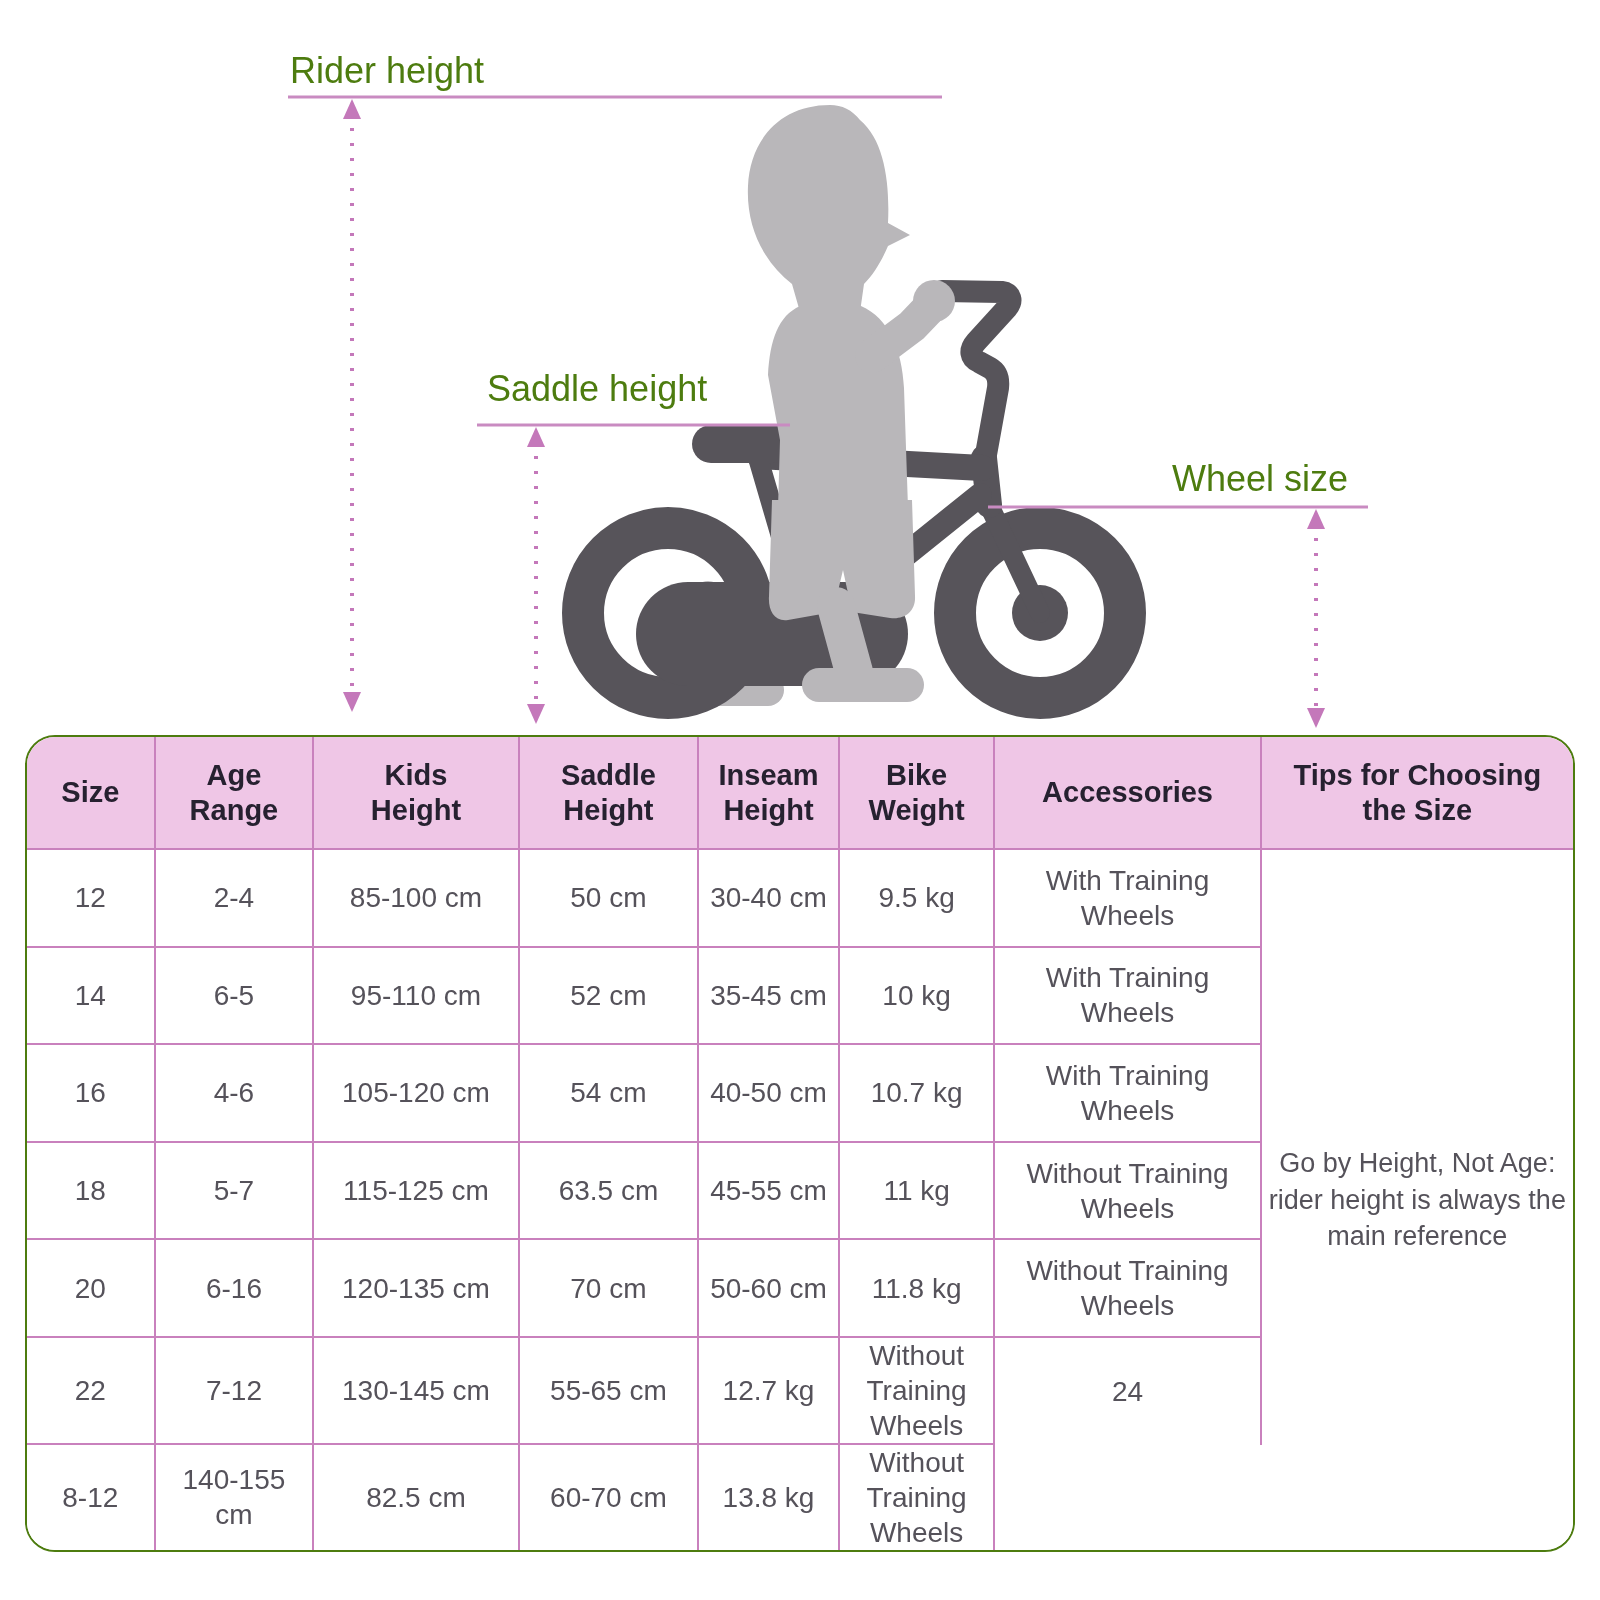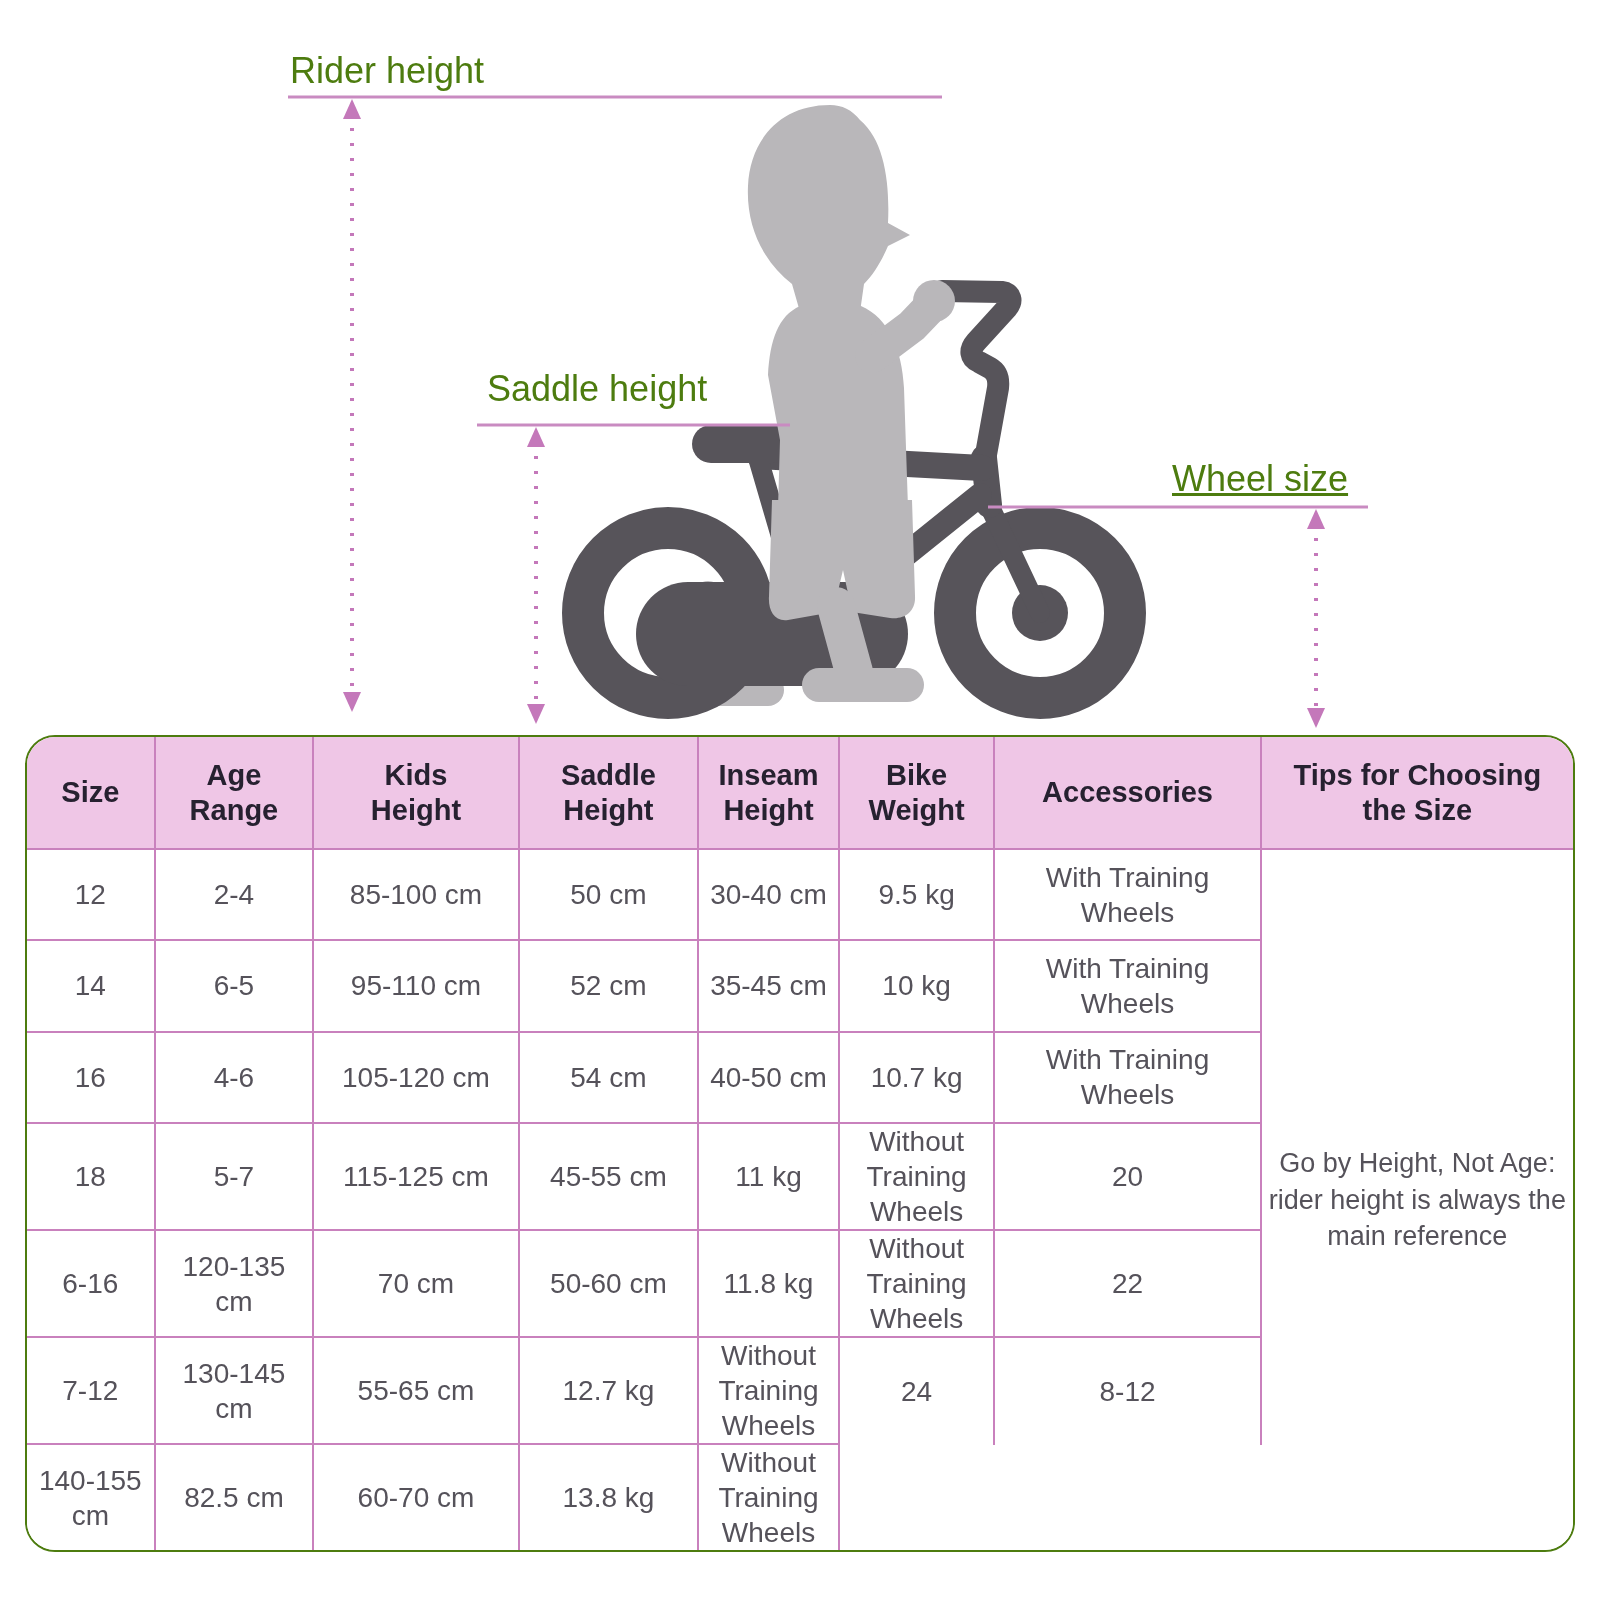--- a/index.html
+++ b/index.html
@@ -3,21 +3,21 @@
 <meta charset="utf-8">
 <style>
   html,body{margin:0;padding:0;background:#ffffff;}
   body{font-family:"Liberation Sans","DejaVu Sans",sans-serif;}
   .stage{position:relative;width:1600px;height:1600px;background:#ffffff;overflow:hidden;}
 
   
   .measure-label{position:absolute;color:#4d7c0f;font-size:36px;font-weight:400;white-space:nowrap;}
   #label-rider{left:290px;top:50px;}
   #label-saddle{left:487px;top:368px;}
-  #label-wheel{left:1172px;top:458px;text-decoration:underline;}
+  #label-wheel{left:1172px;top:458px;}
 
   .figure-svg{position:absolute;left:0;top:0;}
 
   
   .size-table{
     position:absolute;left:25px;top:735px;width:1550px;height:817px;
     display:grid;
     grid-template-columns:8.32% 10.26% 13.29% 11.61% 9.1% 10.06% 17.23% 20.13%;
     grid-template-rows:113px repeat(7,1fr);
     border:2px solid #4d7c0f;border-radius:30px;overflow:hidden;
@@ -138,20 +138,21 @@
       <div class="td">16</div>
       <div class="td">4-6</div>
       <div class="td">105-120 cm</div>
       <div class="td">54 cm</div>
       <div class="td">40-50 cm</div>
       <div class="td">10.7 kg</div>
       <div class="td">With Training Wheels</div>
       <div class="td">18</div>
       <div class="td">5-7</div>
       <div class="td">115-125 cm</div>
+      <div class="td">63.5 cm</div>
       <div class="td">45-55 cm</div>
       <div class="td">11 kg</div>
       <div class="td">Without Training Wheels</div>
       <div class="td">20</div>
       <div class="td">6-16</div>
       <div class="td">120-135 cm</div>
       <div class="td">70 cm</div>
       <div class="td">50-60 cm</div>
       <div class="td">11.8 kg</div>
       <div class="td">Without Training Wheels</div>

